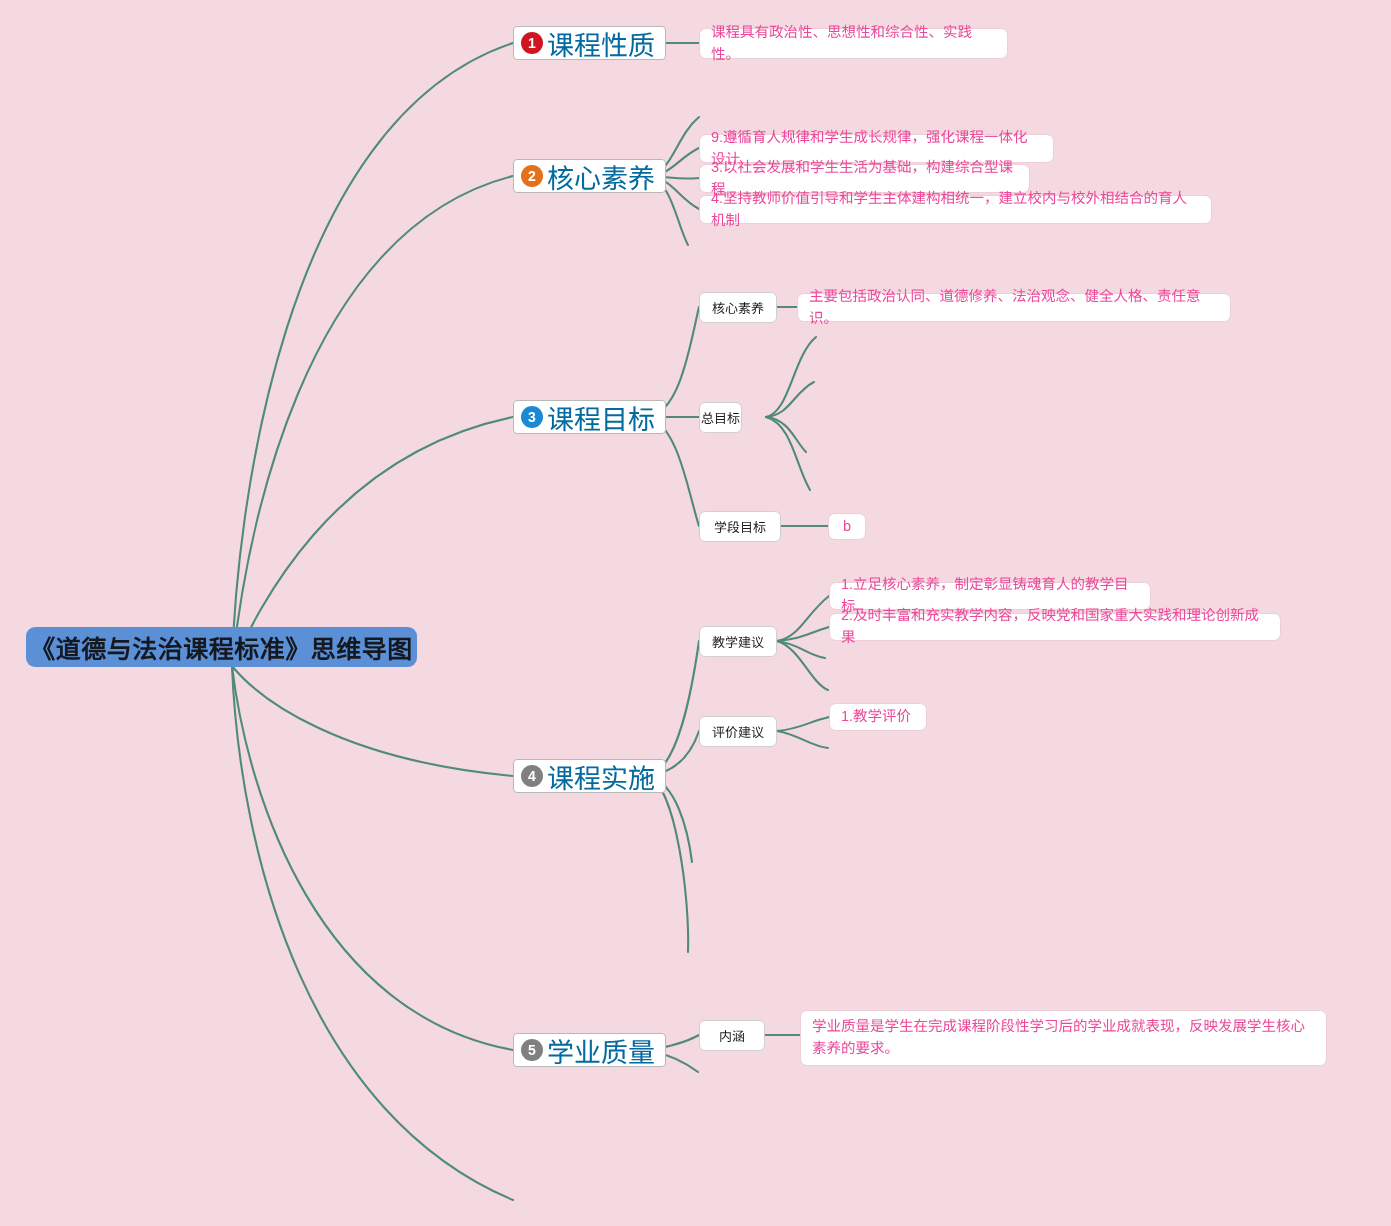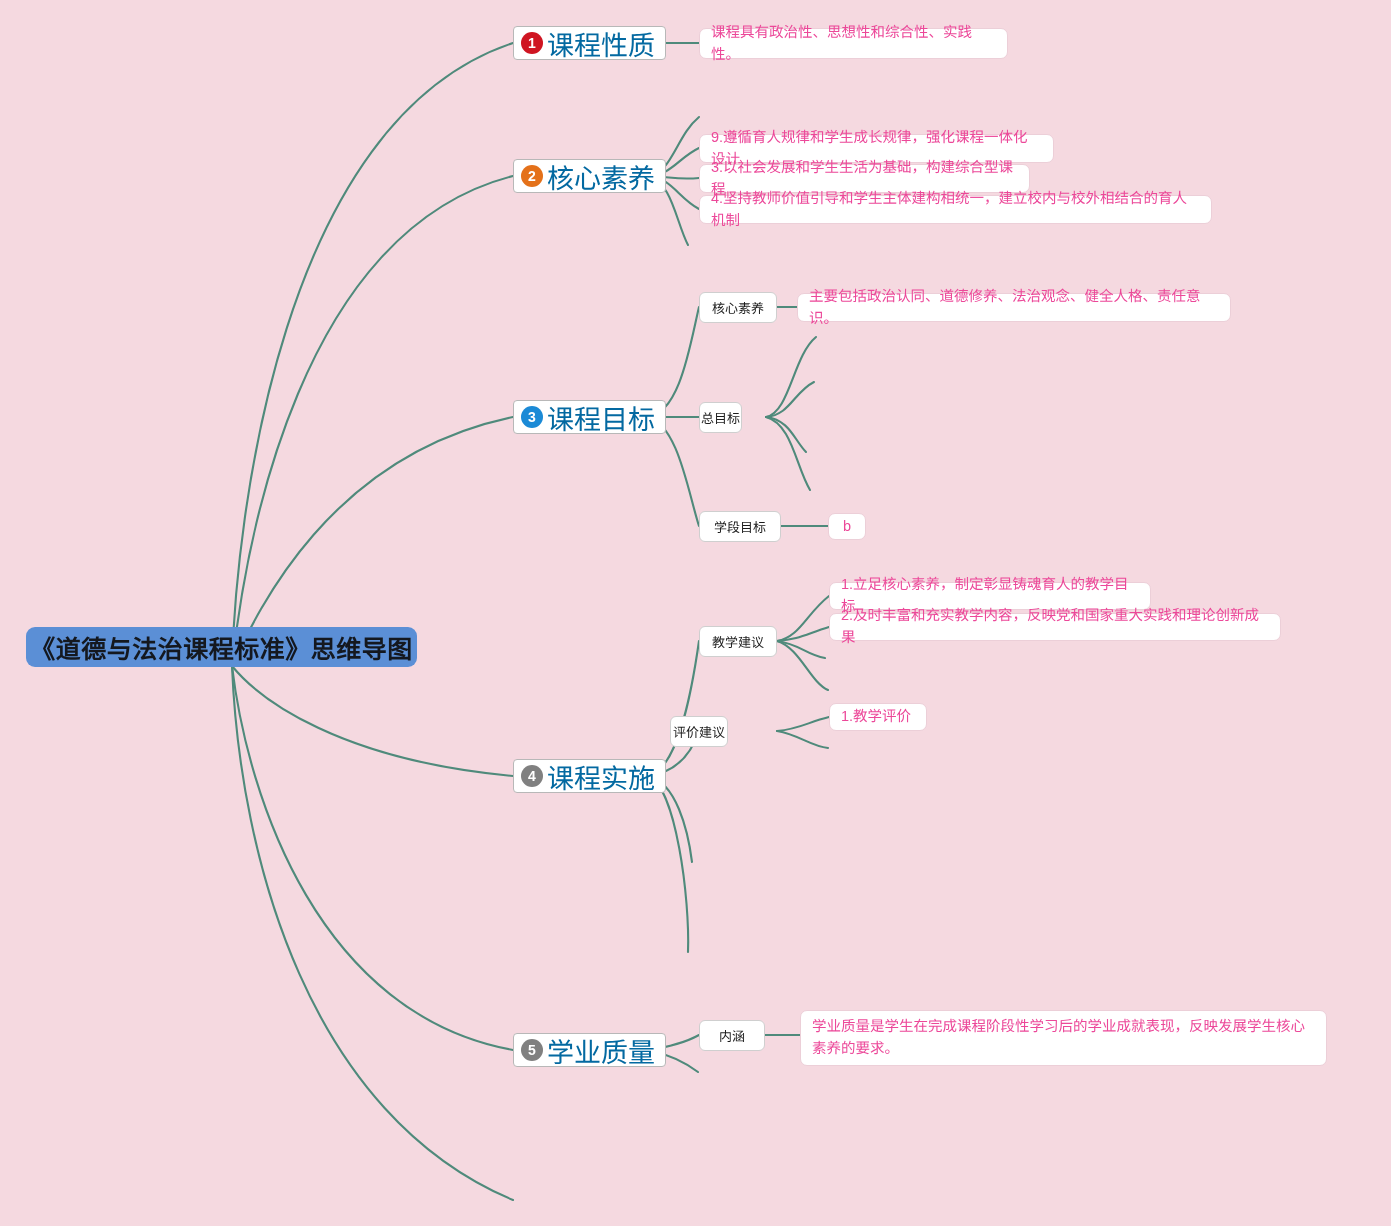--- a/index.html
+++ b/index.html
@@ -235,21 +235,21 @@
   <div class="l2-node" style="left:699px; top:626px; width:78px;">
     <span>教学建议</span>
   </div>
   <div class="leaf-node" style="left:829px; top:582px; width:322px; height:28px;">
     <span>1.立足核心素养，制定彰显铸魂育人的教学目标</span>
   </div>
   <div class="leaf-node" style="left:829px; top:613px; width:452px; height:28px;">
     <span>2.及时丰富和充实教学内容，反映党和国家重大实践和理论创新成果</span>
   </div>
 
-  <div class="l2-node" style="left:670px; top:716px; width:58px;">
+  <div class="l2-node" style="left:699px; top:716px; width:78px;">
     <span>评价建议</span>
   </div>
   <div class="leaf-node" style="left:829px; top:703px; width:98px; height:28px;">
     <span>1.教学评价</span>
   </div>
 
   <div class="l1-node" style="left:513px; top:1033px;">
     <span class="badge" style="background: rgb(128, 128, 128);">5</span>
     <span class="l1-label">学业质量</span>
   </div>

